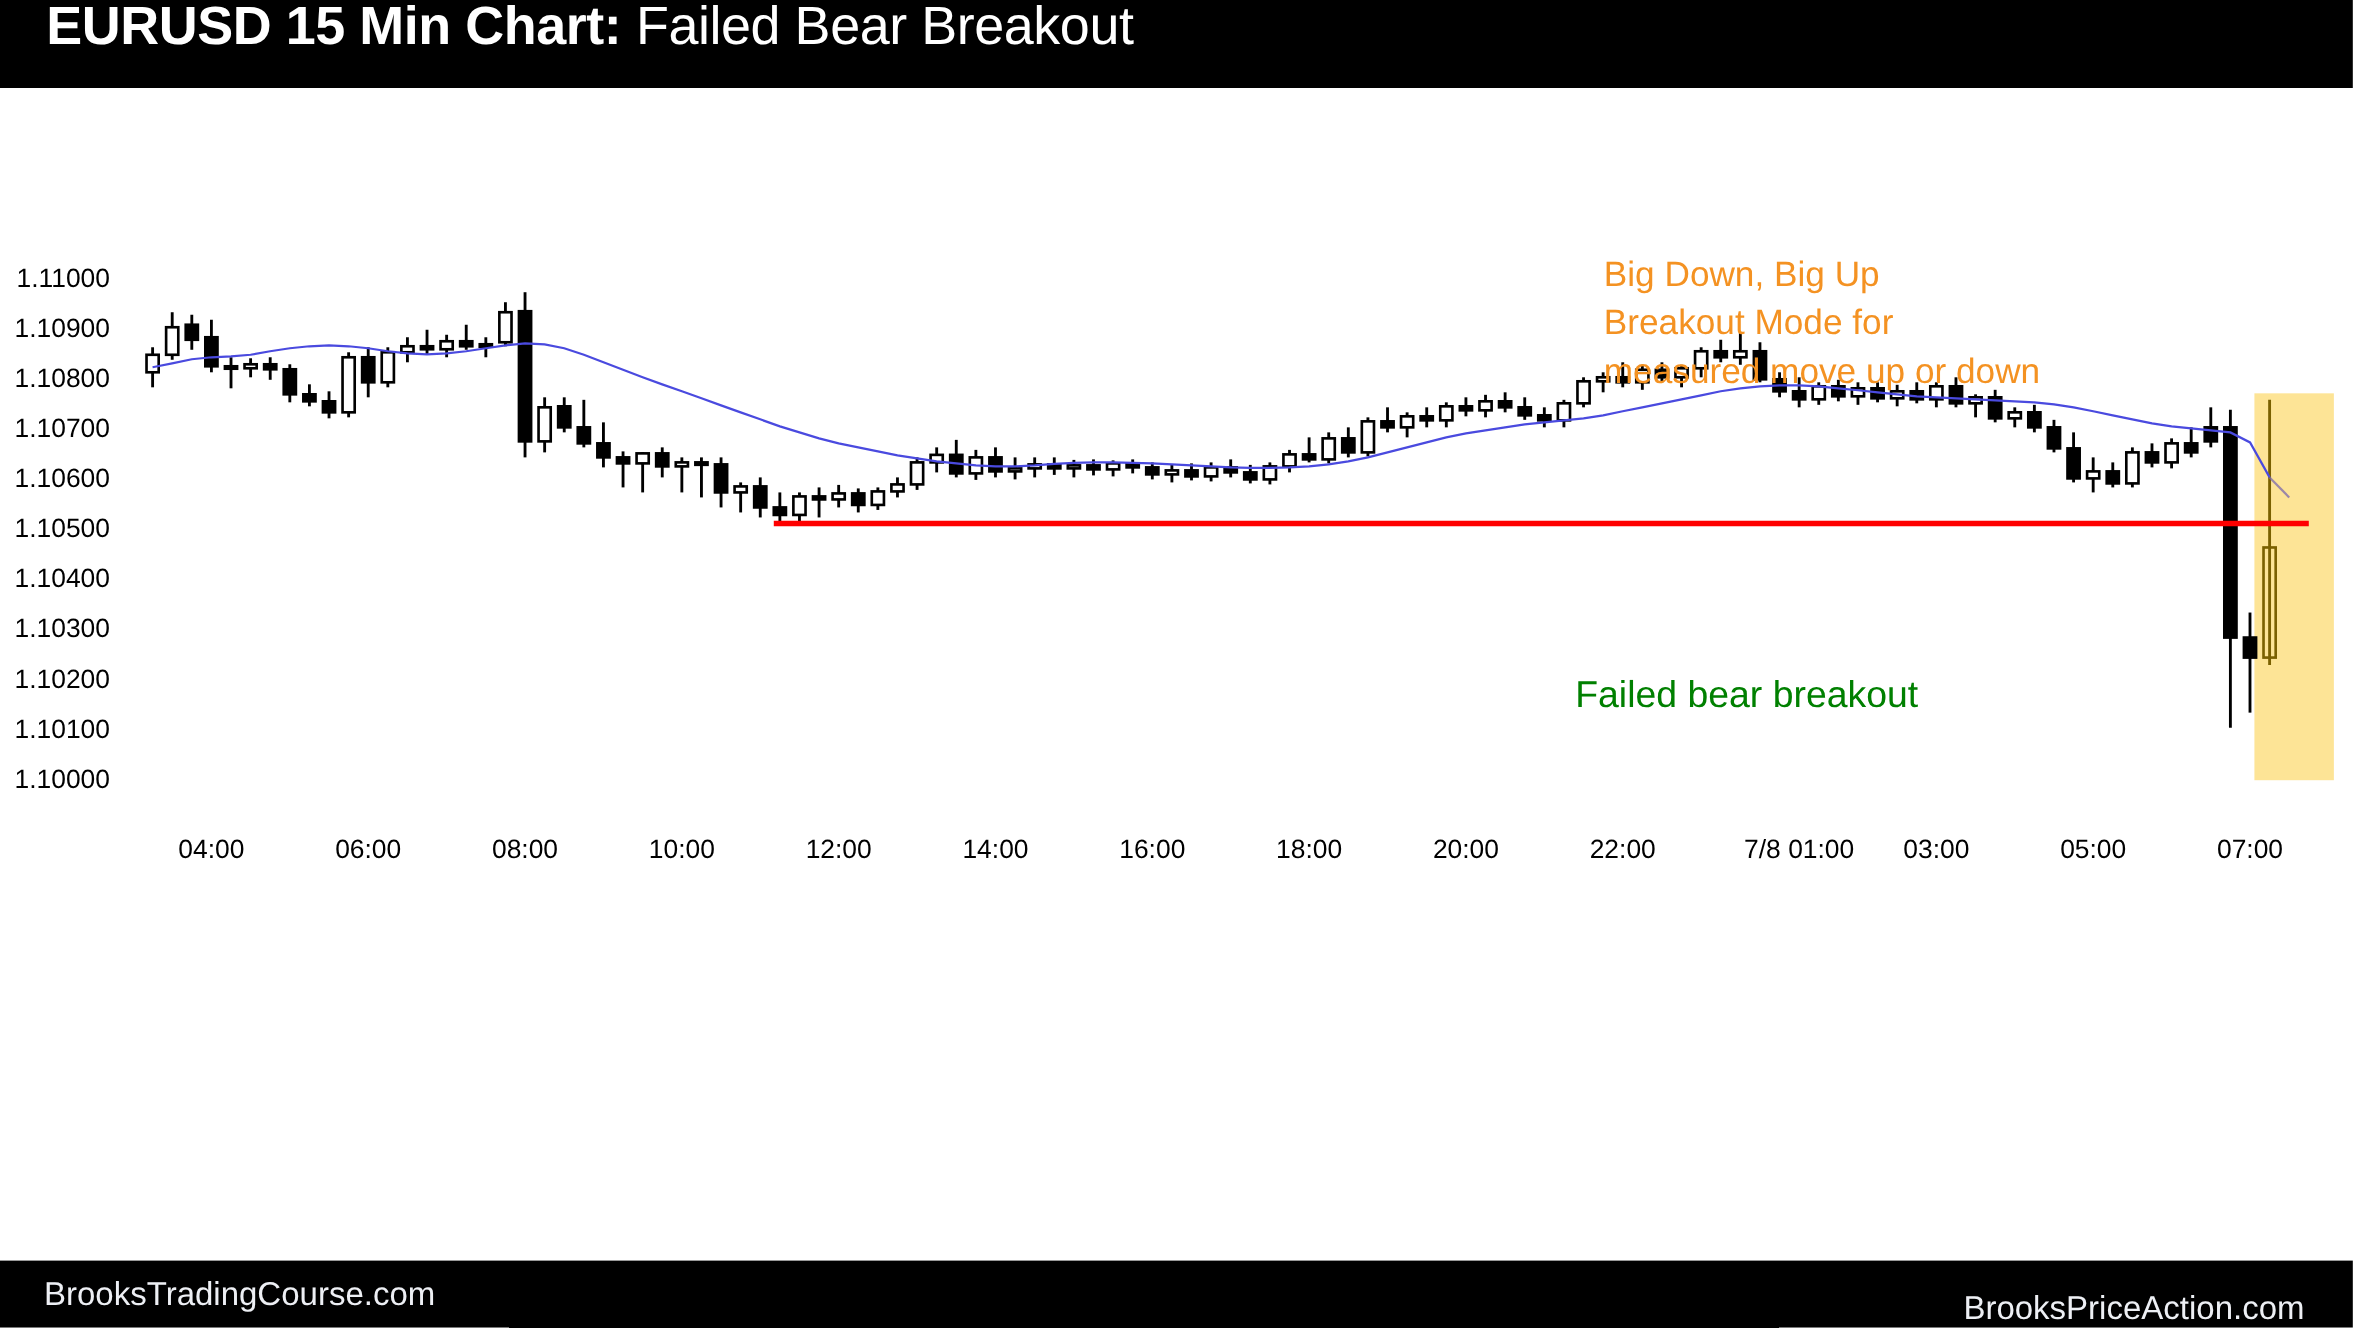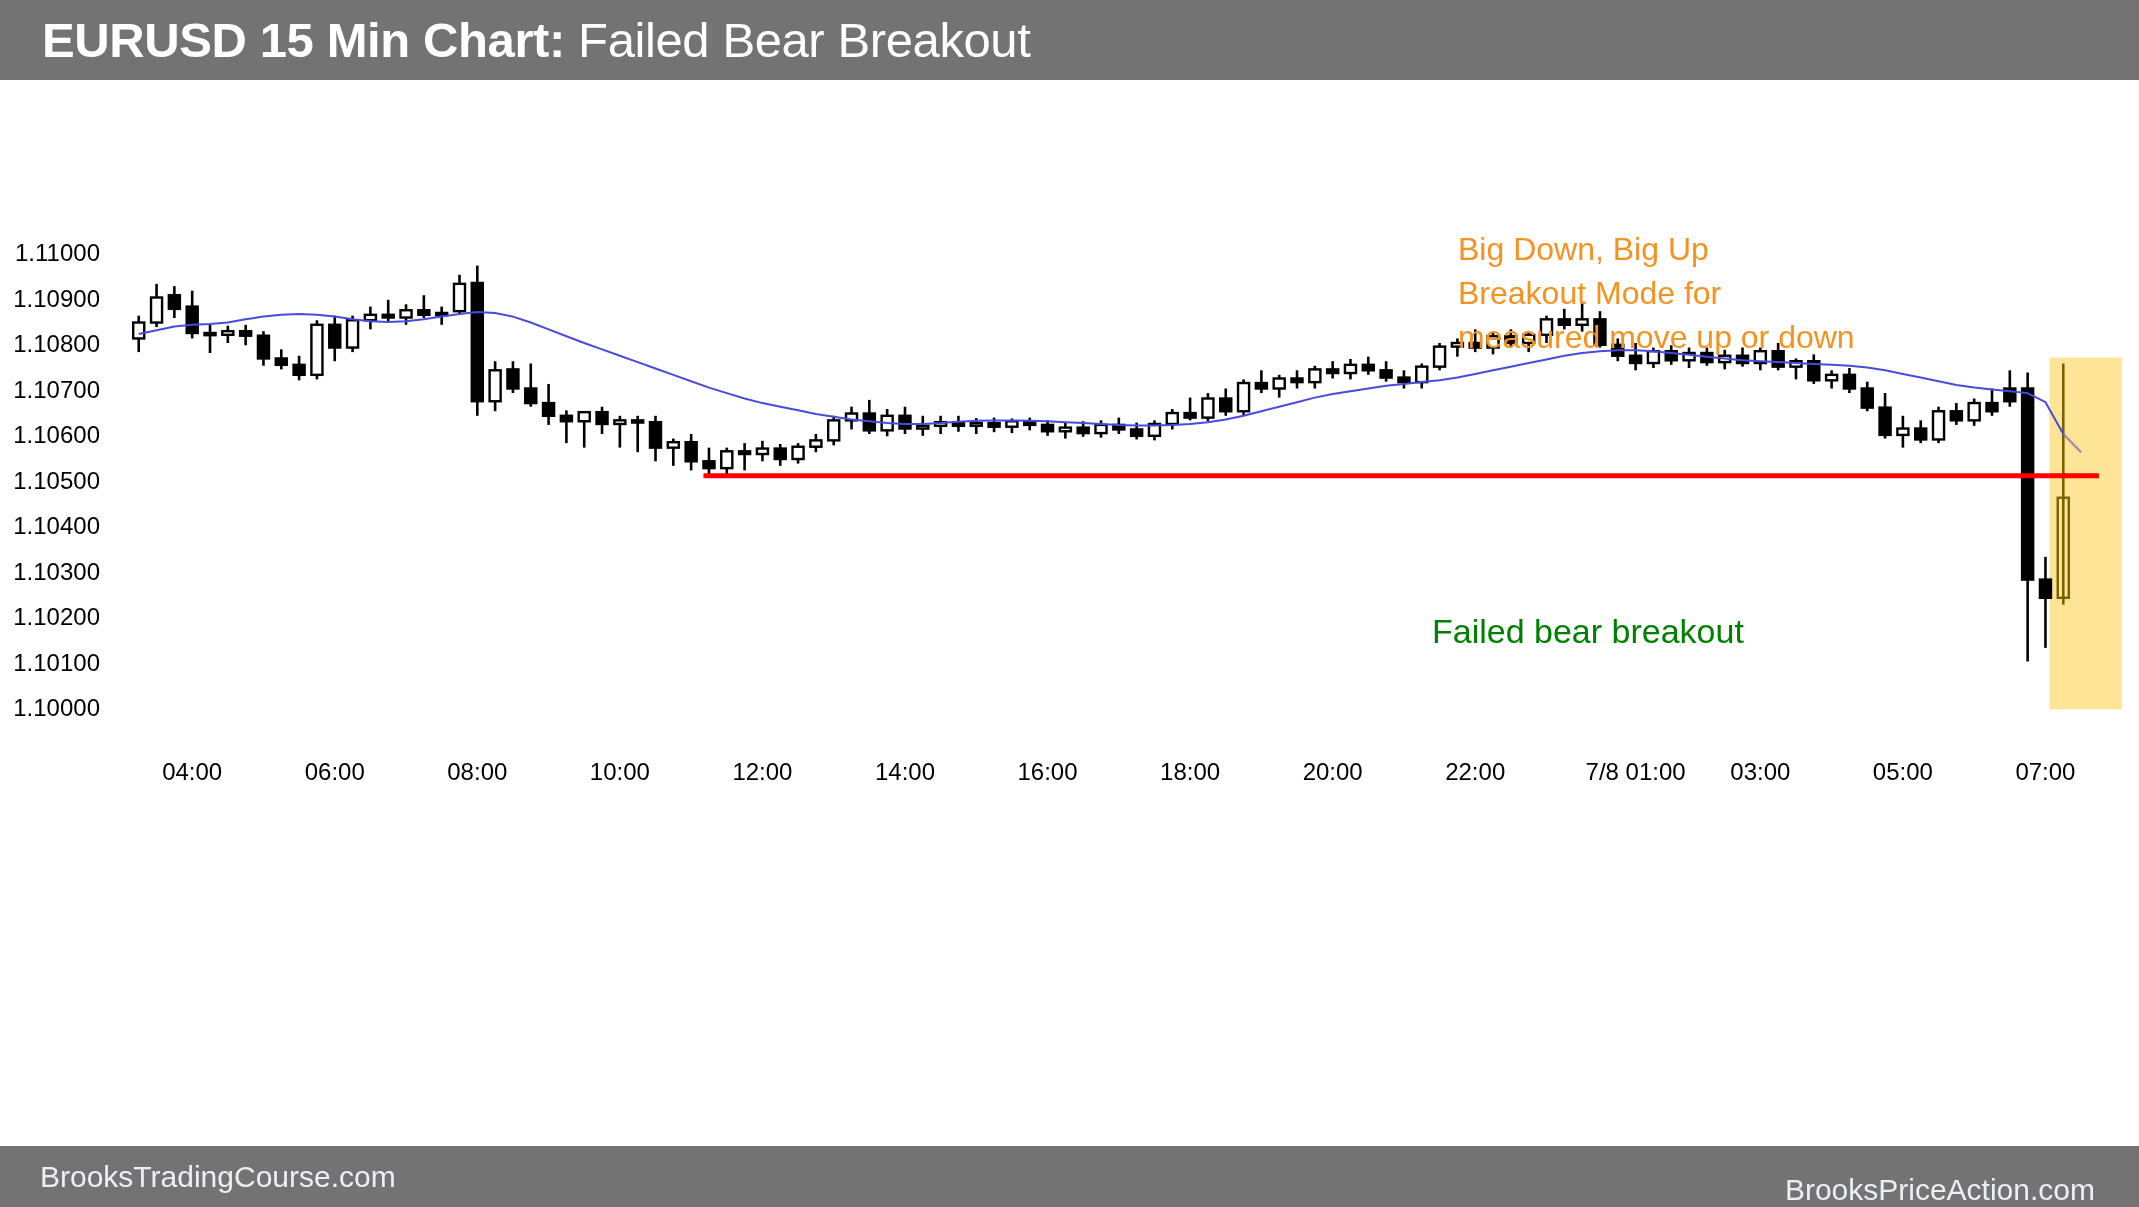--- a/index.html
+++ b/index.html
@@ -7,22 +7,22 @@
     width:2139px;height:1207px;
     background:#ffffff;
     font-family:"Liberation Sans", sans-serif;
     overflow:hidden;
     position:relative;
   }
   #stage{position:absolute;left:0;top:0;width:2139px;height:1207px;}
 
   .bar{
     position:absolute;left:0;width:2139px;
-    background:#737373;
-    display:flex;align-items:center;
+    background:#000000;
+    display:flex;
   }
   #title-bar{top:0;height:80px;}
   #footer-bar{top:1146px;height:61px;}
 
   #title-text{
     margin-left:42px;
     color:#ffffff;
     font-size:49px;
     line-height:1;
     white-space:nowrap;

